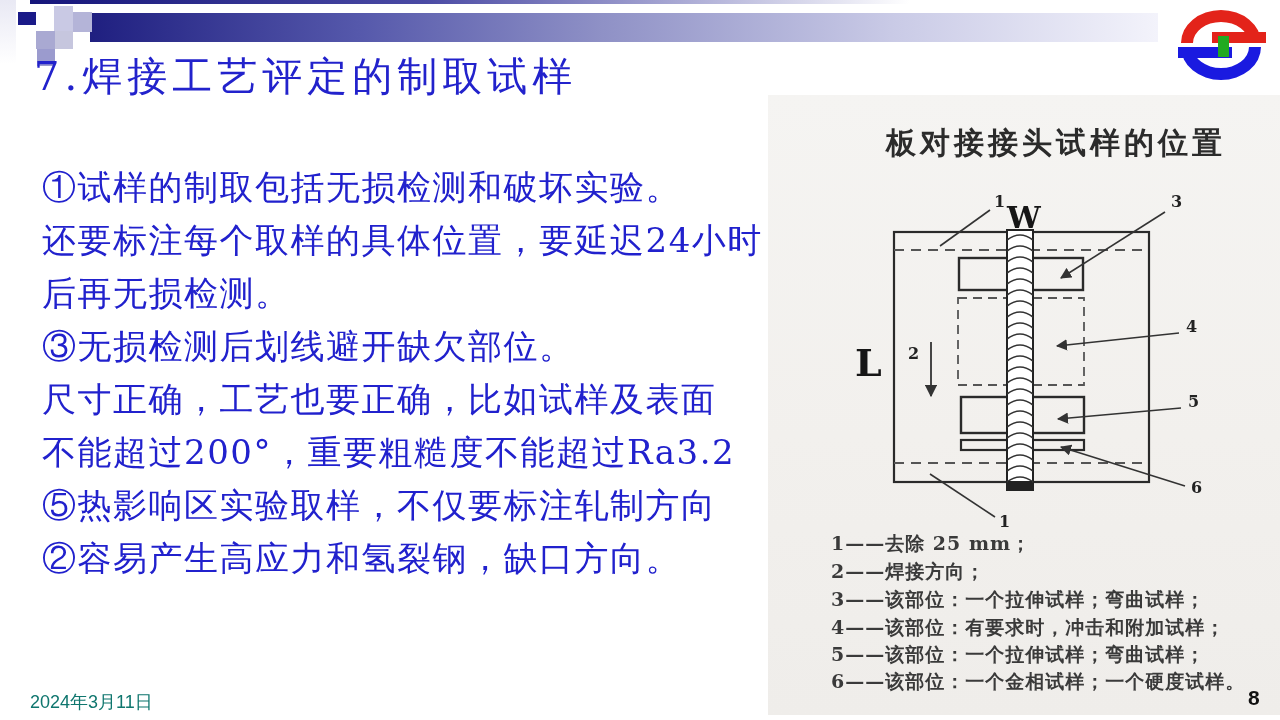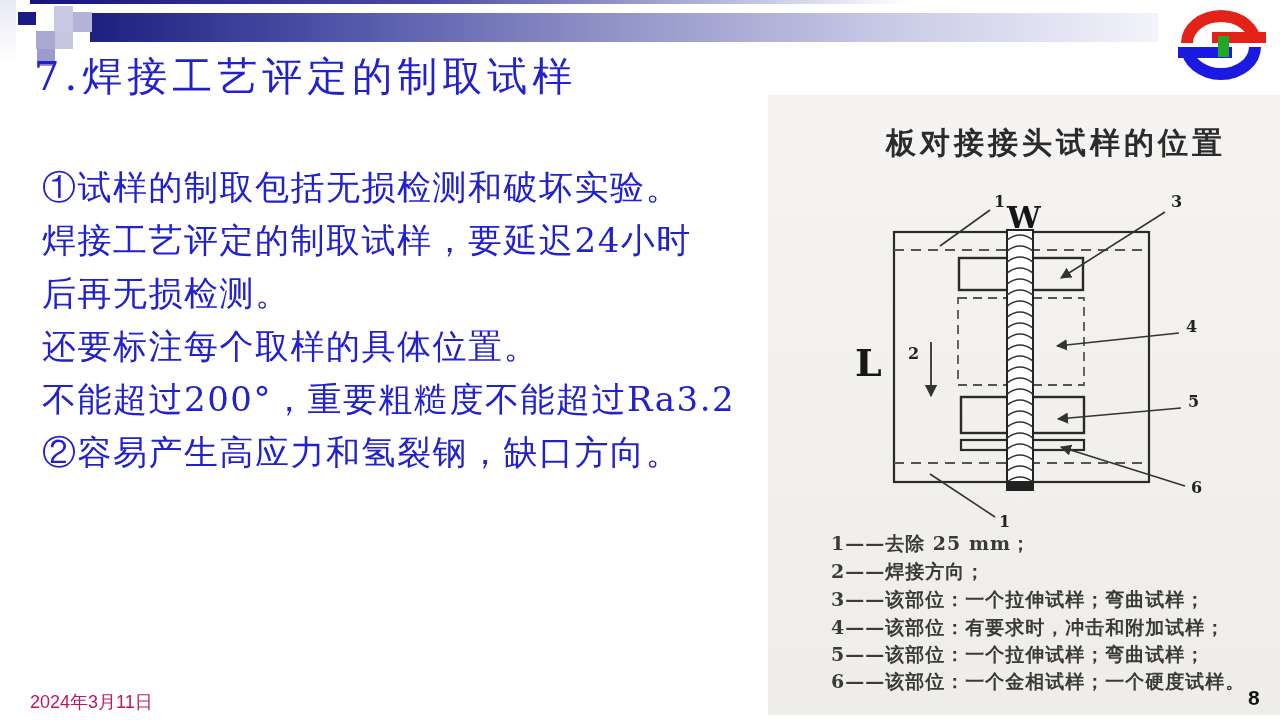--- a/index.html
+++ b/index.html
@@ -15,21 +15,21 @@
   .main-bar{position:absolute;left:90px;top:13px;width:1068px;height:29px;
     background:linear-gradient(90deg,#1f1f80 0%,#5558ab 25%,#8f91c6 48%,#c9cae6 75%,#f3f3fb 100%);}
   .sq{position:absolute;}
   
   .logo{position:absolute;left:1178px;top:6px;width:88px;height:74px;}
   
   .slide-title{position:absolute;left:34px;top:52px;font-size:40px;line-height:48px;
     color:#2222cc;letter-spacing:5px;font-weight:400;white-space:nowrap;}
   .body-block{position:absolute;left:42px;top:161px;width:736px;}
   .body-line{font-size:34px;line-height:53px;color:#2121cd;letter-spacing:1.5px;white-space:nowrap;}
-  .date{position:absolute;left:30px;top:690px;font-size:18px;color:#be185d;
+  .date{position:absolute;left:30px;top:690px;font-size:18px;color:#0f766e;
     font-family:"Liberation Sans","DejaVu Sans",sans-serif;}
   .pagenum{position:absolute;left:1248px;top:686px;font-size:21px;font-weight:bold;color:#111;
     font-family:"Liberation Sans","DejaVu Sans",sans-serif;}
   
   .fig-panel{position:absolute;left:768px;top:95px;width:512px;height:620px;
     background:linear-gradient(180deg,#f5f4f2 0%,#f2f0ed 55%,#efedea 100%);padding-left:41px;}
   .fig-panel svg{display:block;}
   text.figtitle{font-size:30px;font-weight:bold;fill:#2b2b2b;letter-spacing:4px;
     font-family:"DejaVu Serif","Liberation Serif",serif;}
   text.lbl{font-size:16px;font-weight:bold;fill:#222;font-family:"DejaVu Serif","Liberation Serif",serif;}
@@ -57,24 +57,26 @@
     <path d="M 3,41 A 40,33 0 0 0 83,41 L 71,41 A 28,21 0 0 1 15,41 Z" fill="#1a1ae0"></path>
     <rect x="0" y="41" width="54" height="11" fill="#1a1ae0"></rect>
     <rect x="40" y="30" width="11" height="21" fill="#21aa21"></rect>
   </svg>
 </div>
 
 <div class="slide-title">7.焊接工艺评定的制取试样</div>
 
 <div class="body-block">
   <div class="body-line">①试样的制取包括无损检测和破坏实验。</div>
-  <div class="body-line">焊接工艺评定的制取试样，要延迟24小时</div>
+  <div class="body-line">还要标注每个取样的具体位置，要延迟24小时</div>
   <div class="body-line">后再无损检测。</div>
-  <div class="body-line">还要标注每个取样的具体位置。</div>
+  <div class="body-line">③无损检测后划线避开缺欠部位。</div>
+  <div class="body-line">尺寸正确，工艺也要正确，比如试样及表面</div>
   <div class="body-line">不能超过200°，重要粗糙度不能超过Ra3.2</div>
+  <div class="body-line">⑤热影响区实验取样，不仅要标注轧制方向</div>
   <div class="body-line">②容易产生高应力和氢裂钢，缺口方向。</div>
 </div>
 
 <div class="fig-panel">
   <svg width="512" height="620" viewBox="0 0 512 620">
     <defs>
       <marker id="arr" viewBox="0 0 10 10" refX="9" refY="5" markerWidth="7" markerHeight="7" orient="auto">
         <path d="M0,0 L10,5 L0,10 z" fill="#333"></path>
       </marker>
       <pattern id="weld" width="26" height="11" patternUnits="userSpaceOnUse" x="198" y="135">

